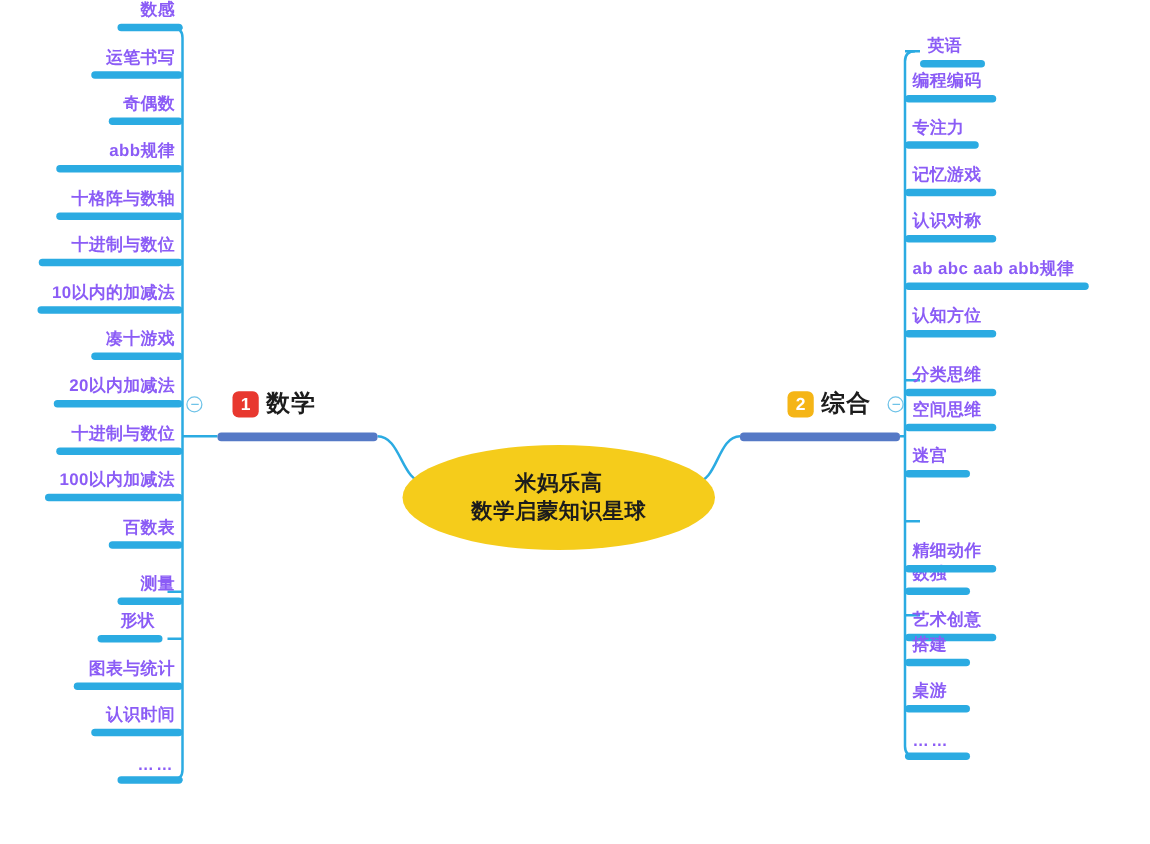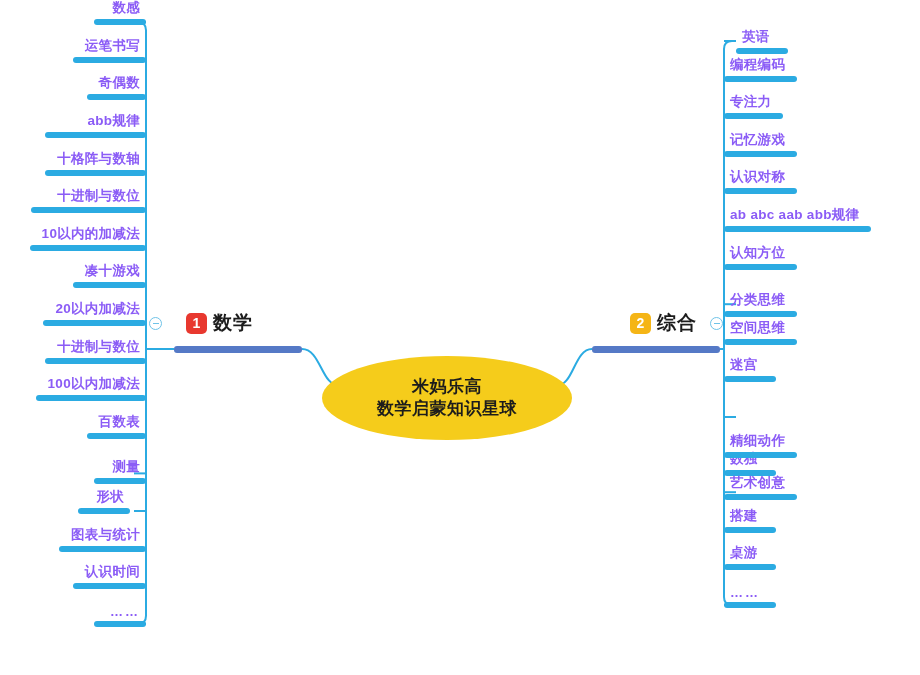--- a/index.html
+++ b/index.html
@@ -323,21 +323,21 @@
         <div class="leaf-bar" style="width: 52px;"></div>
       </div>
       <div class="leaf leaf-right" style="top: 390px; width: 52px; left: 724px; margin-top: 48px;">
         <div class="leaf-label">数独</div>
         <div class="leaf-bar" style="width: 52px;"></div>
       </div>
       <div class="leaf leaf-right" style="top: 419.6px; width: 73px; left: 724px; text-align: center;">
         <div class="leaf-label">精细动作</div>
         <div class="leaf-bar" style="width: 73px;"></div>
       </div>
-      <div class="leaf leaf-right" style="top: 462px; width: 73px; left: 724px; padding-left: 34px;">
+      <div class="leaf leaf-right" style="top: 475px; width: 73px; left: 724px; padding-left: 34px;">
         <div class="leaf-label">艺术创意</div>
         <div class="leaf-bar" style="width: 73px;"></div>
       </div>
       <div class="leaf leaf-right" style="top: 494.8px; width: 52px; left: 724px;">
         <div class="leaf-label">搭建</div>
         <div class="leaf-bar" style="width: 52px;"></div>
       </div>
       <div class="leaf leaf-right" style="top: 532.4px; width: 52px; left: 724px;">
         <div class="leaf-label">桌游</div>
         <div class="leaf-bar" style="width: 52px;"></div>

